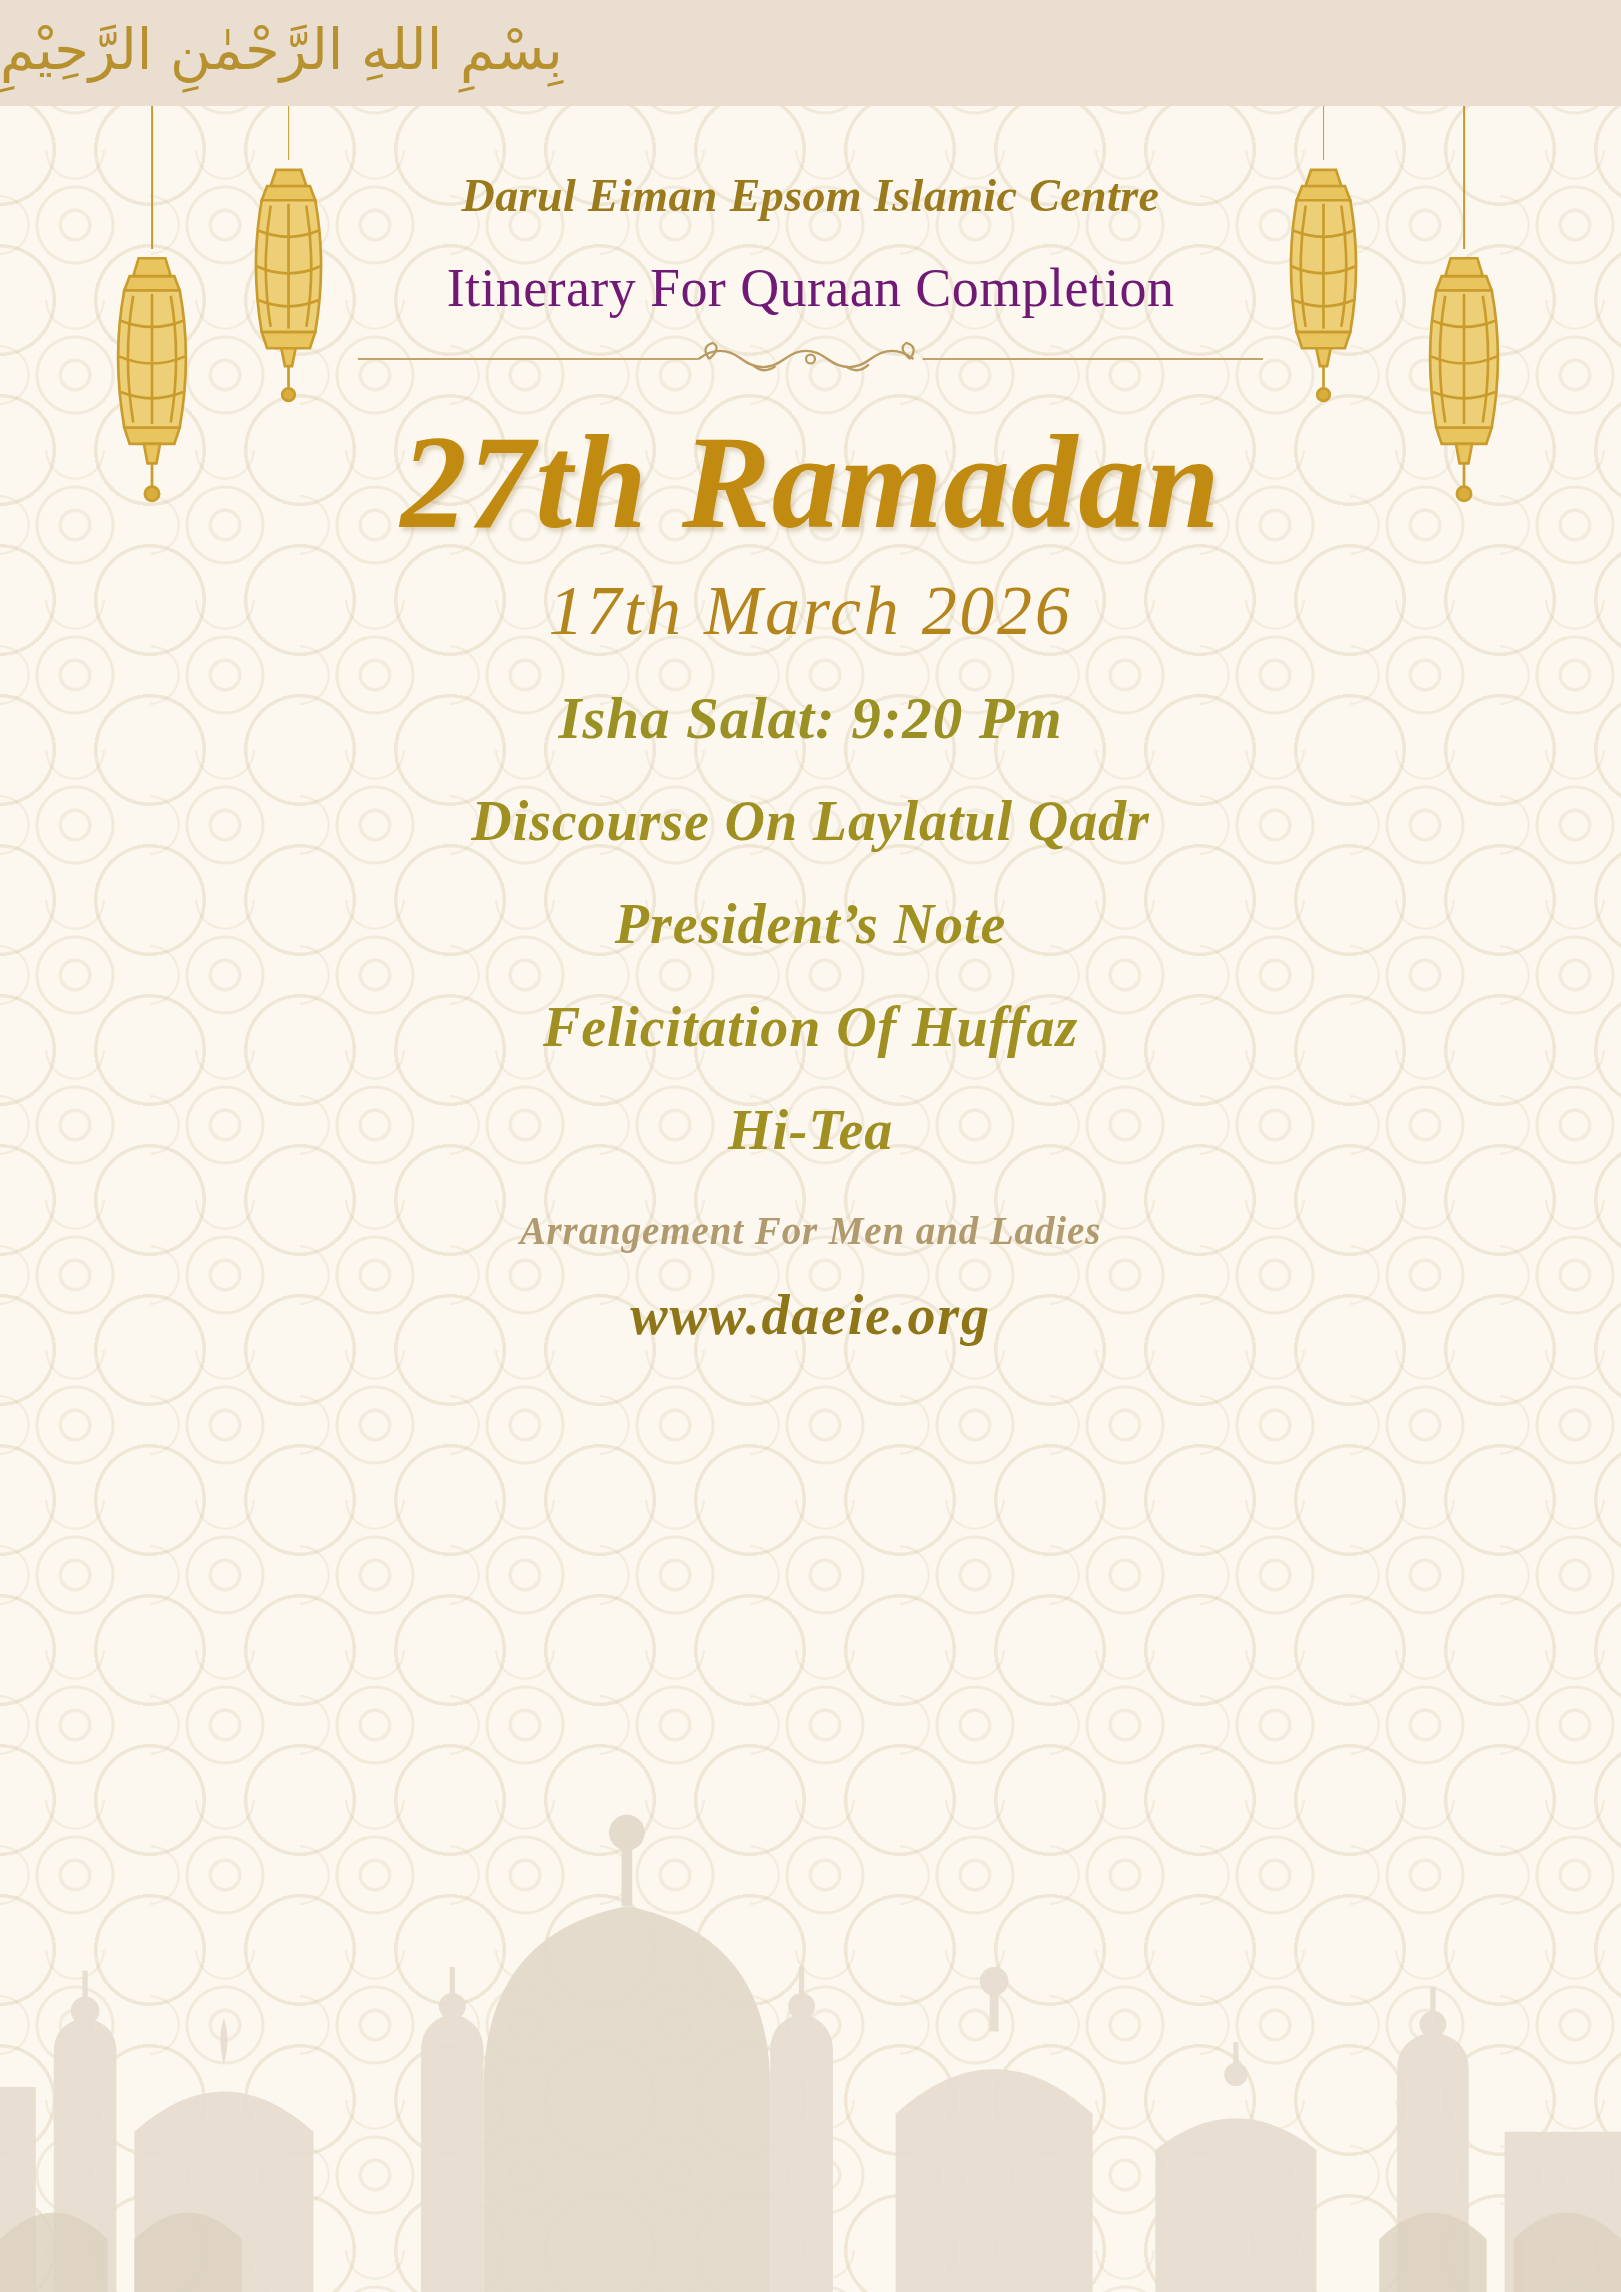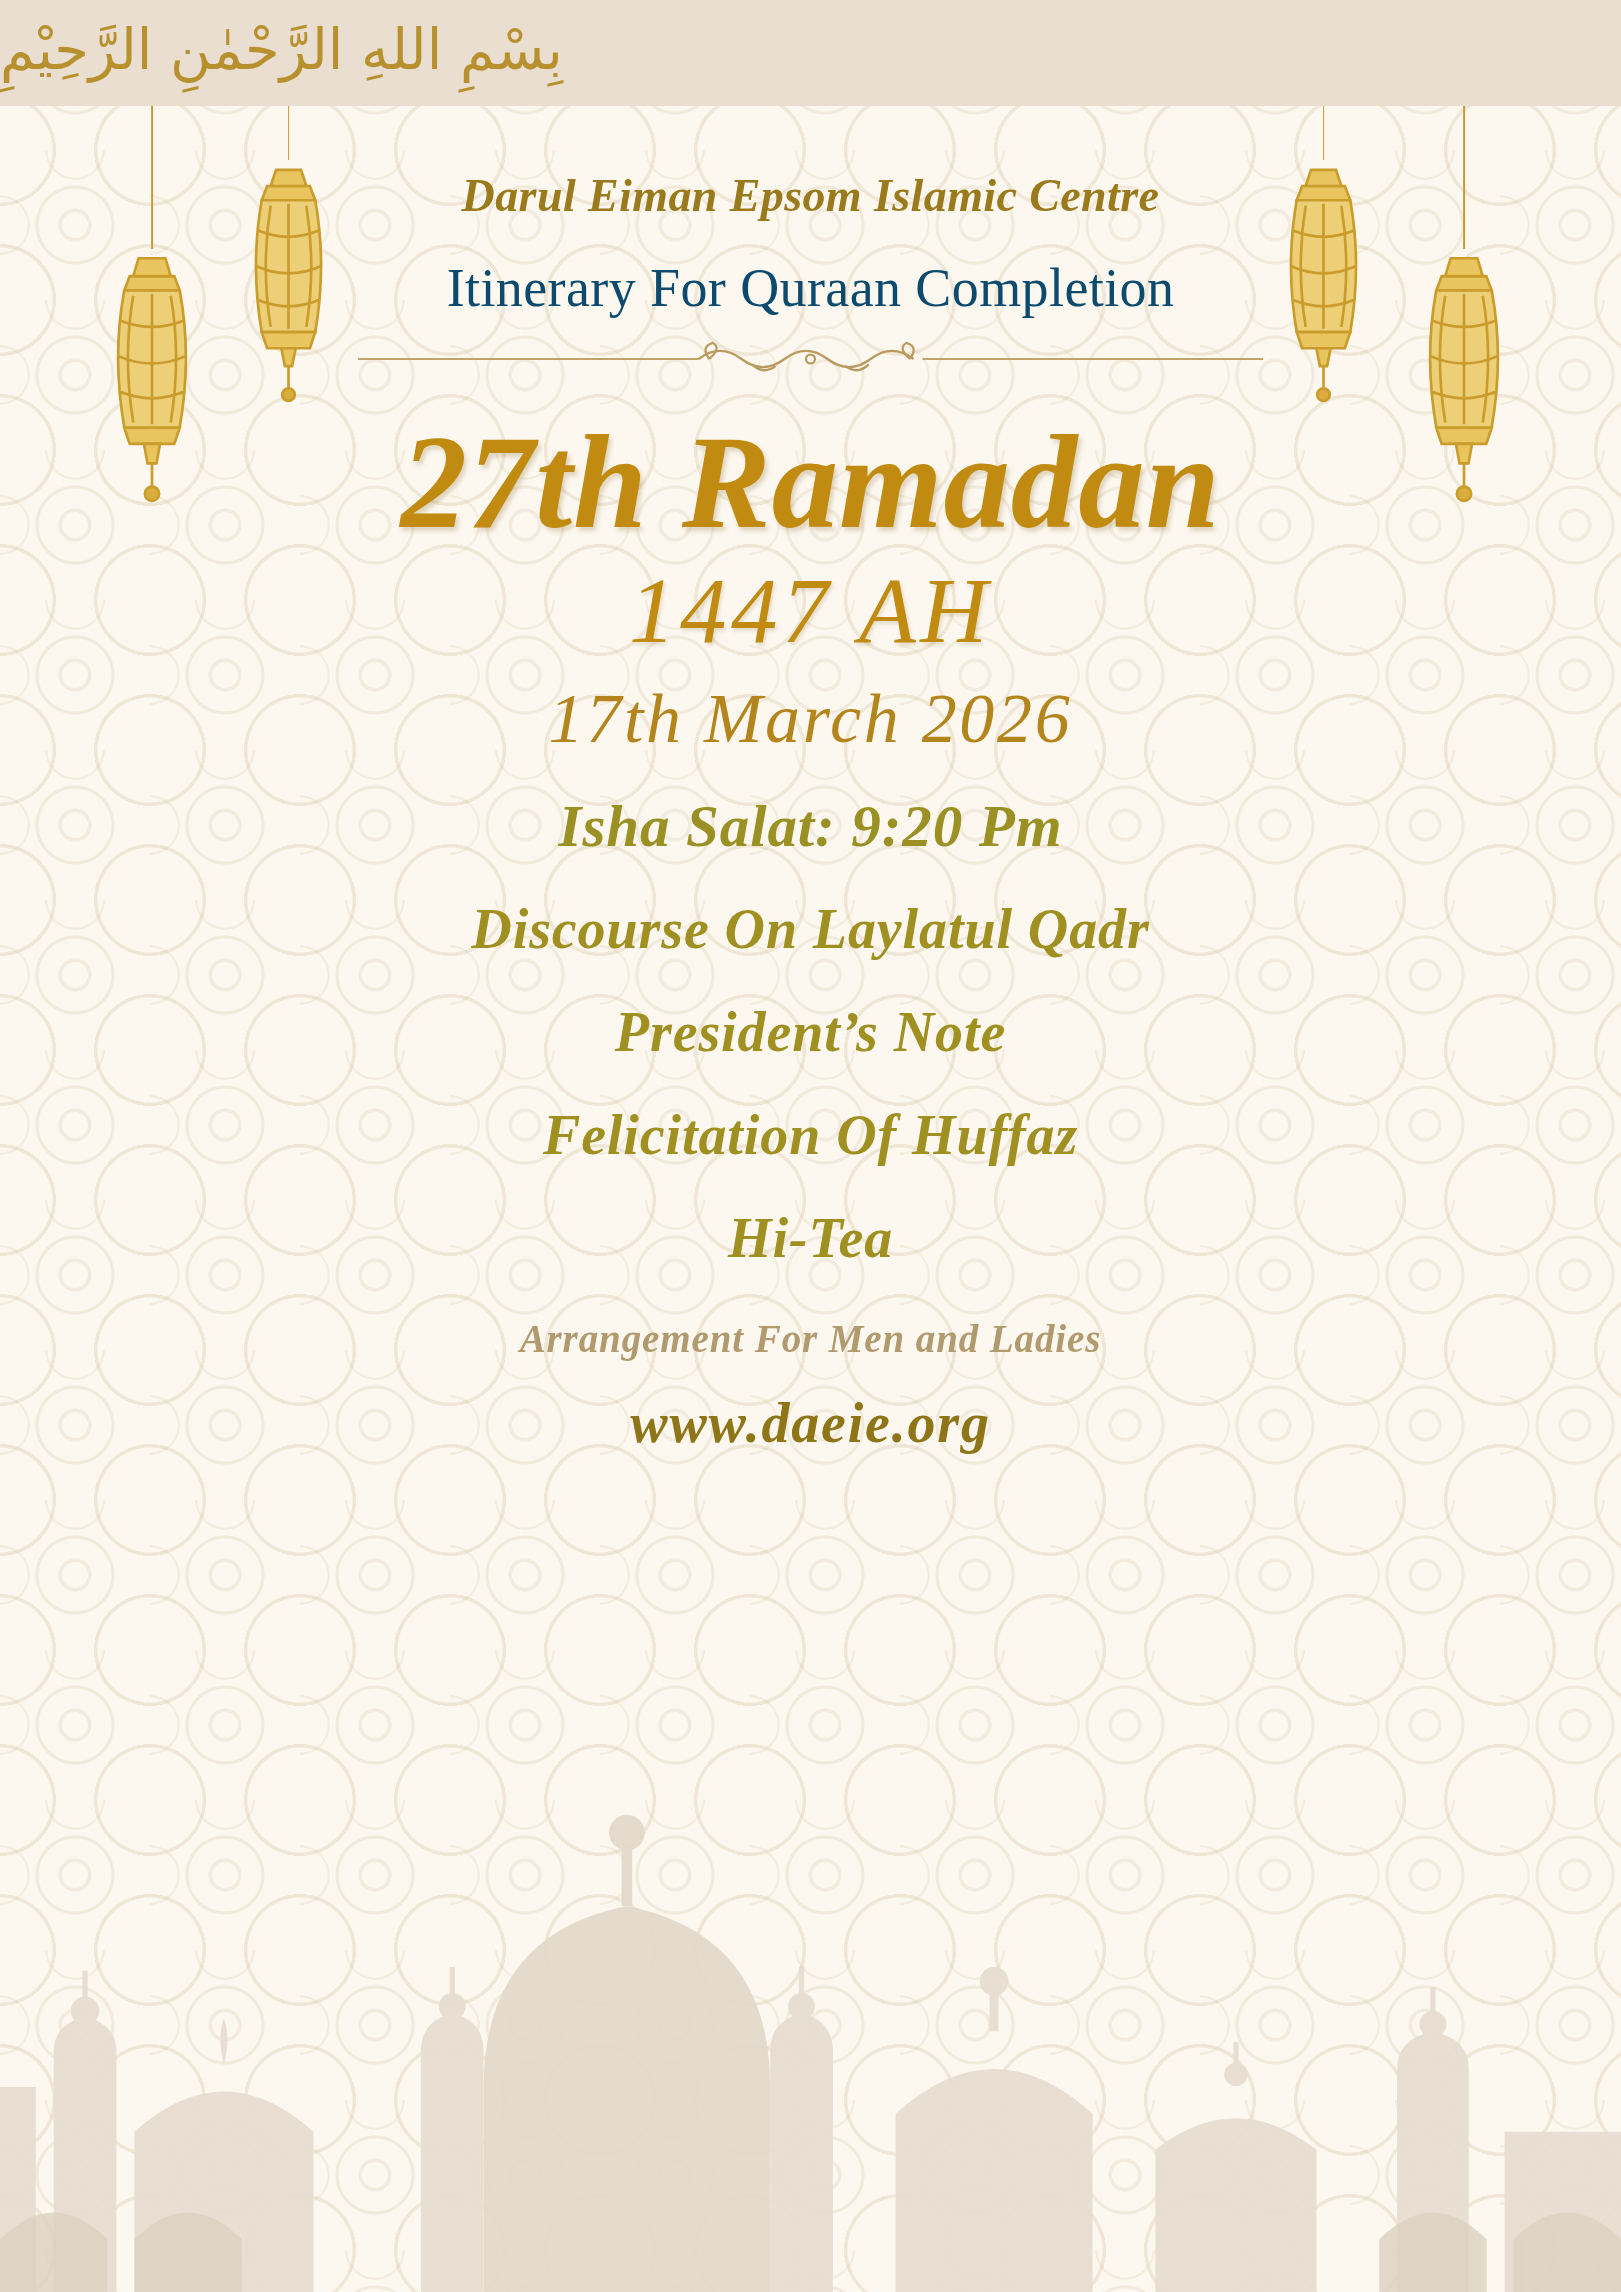--- a/index.html
+++ b/index.html
@@ -103,21 +103,21 @@
     font-style: italic;
     font-size: 46px;
     color: #9a7a1c;
     margin-top: 63px;
     letter-spacing: 0.4px;
   }
 
   .itinerary {
     font-family: "Liberation Serif", serif;
     font-size: 54px;
-    color: #0c4a6e;
+    color: #701a75;
     margin-top: 36px;
     line-height: 1.12;
     letter-spacing: 0.4px;
   }
 
   .divider {
     margin: 23px auto 0;
     width: 905px;
     height: 36px;
     position: relative;
@@ -347,21 +347,20 @@
           <path d="M392 20 q-10 -14 4 -18 q10 6 -4 18"></path>
           <path d="M616 20 q10 -14 -4 -18 q-10 6 4 18"></path>
           <circle cx="505" cy="20" r="5"></circle>
           <path d="M440 26 q12 12 26 2"></path>
           <path d="M570 26 q-12 12 -26 2"></path>
         </g>
       </svg>
     </div>
 
     <div class="big-date">27th Ramadan</div>
-    <div class="hijri-year">1447 AH</div>
     <div class="greg-date">17th March 2026</div>
     <div class="isha">Isha Salat: 9:20 Pm</div>
 
     <div class="programme">
       <div class="prog-item">Discourse On Laylatul Qadr</div>
       <div class="prog-item">President’s Note</div>
       <div class="prog-item">Felicitation Of Huffaz</div>
       <div class="prog-item">Hi-Tea</div>
     </div>
 

